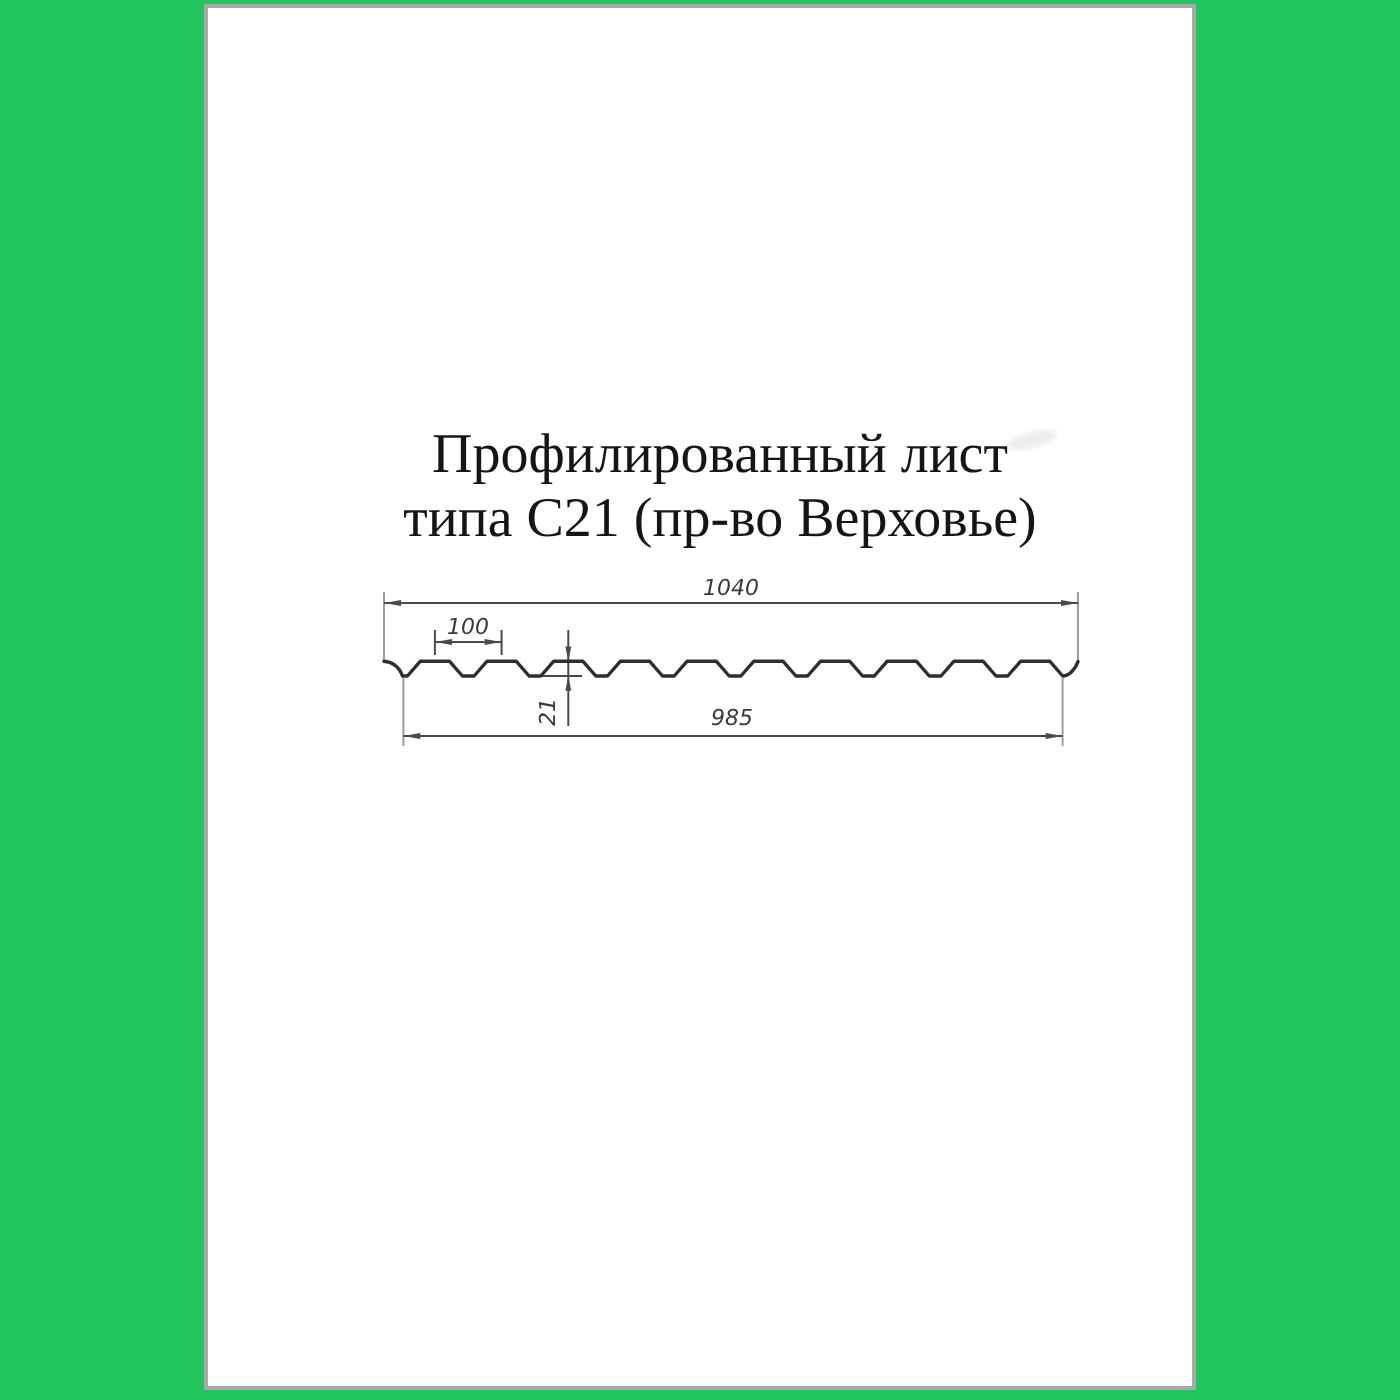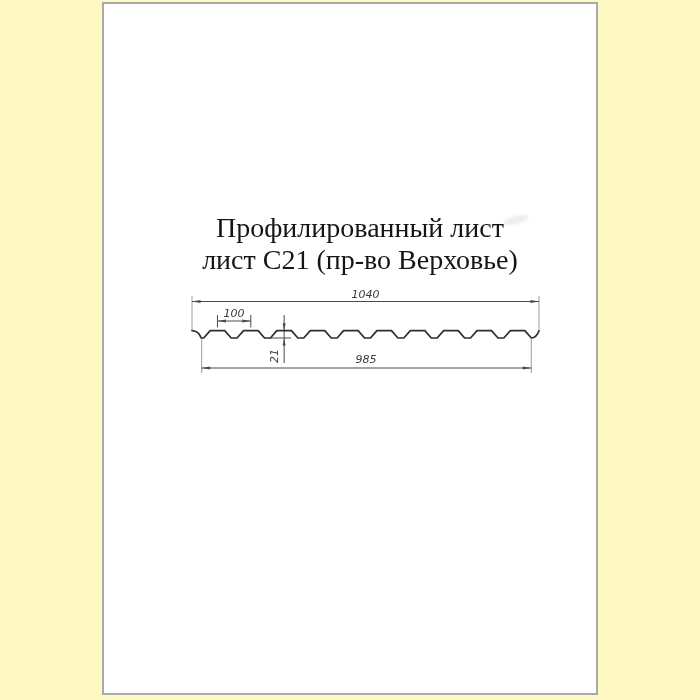--- a/index.html
+++ b/index.html
@@ -5,21 +5,21 @@
   html, body {
     margin: 0;
     padding: 0;
     background: #ffffff;
     font-family: "Liberation Serif", serif;
   }
   .stage {
     position: relative;
     width: 700px;
     height: 700px;
-    background: #fef9c3;
+    background: #22c55e;
     overflow: hidden;
   }
   .page-border {
     position: absolute;
     left: 102px;
     top: 2px;
     width: 496px;
     height: 693px;
     box-sizing: border-box;
     border: 2px solid #a9a9a9;
@@ -86,21 +86,21 @@
 <body>
 
 <div class="stage">
 
   <div class="page-border"></div>
 
   <div class="smudge"></div>
 
   <div class="page-title">
     <div>Профилированный лист</div>
-    <div>лист С21 (пр-во Верховье)</div>
+    <div>типа С21 (пр-во Верховье)</div>
   </div>
 
   <svg class="drawing" width="700" height="700" viewBox="0 0 700 700">
 
     <g>
       <line class="ext-line" x1="192" y1="296" x2="192" y2="331"></line>
       <line class="ext-line" x1="539" y1="296" x2="539" y2="331"></line>
       <line class="ext-line" x1="201.7" y1="339" x2="201.7" y2="373"></line>
       <line class="ext-line" x1="531.3" y1="339" x2="531.3" y2="373"></line>
       <line class="dim-line" x1="217.45" y1="315" x2="217.45" y2="327.5"></line>

